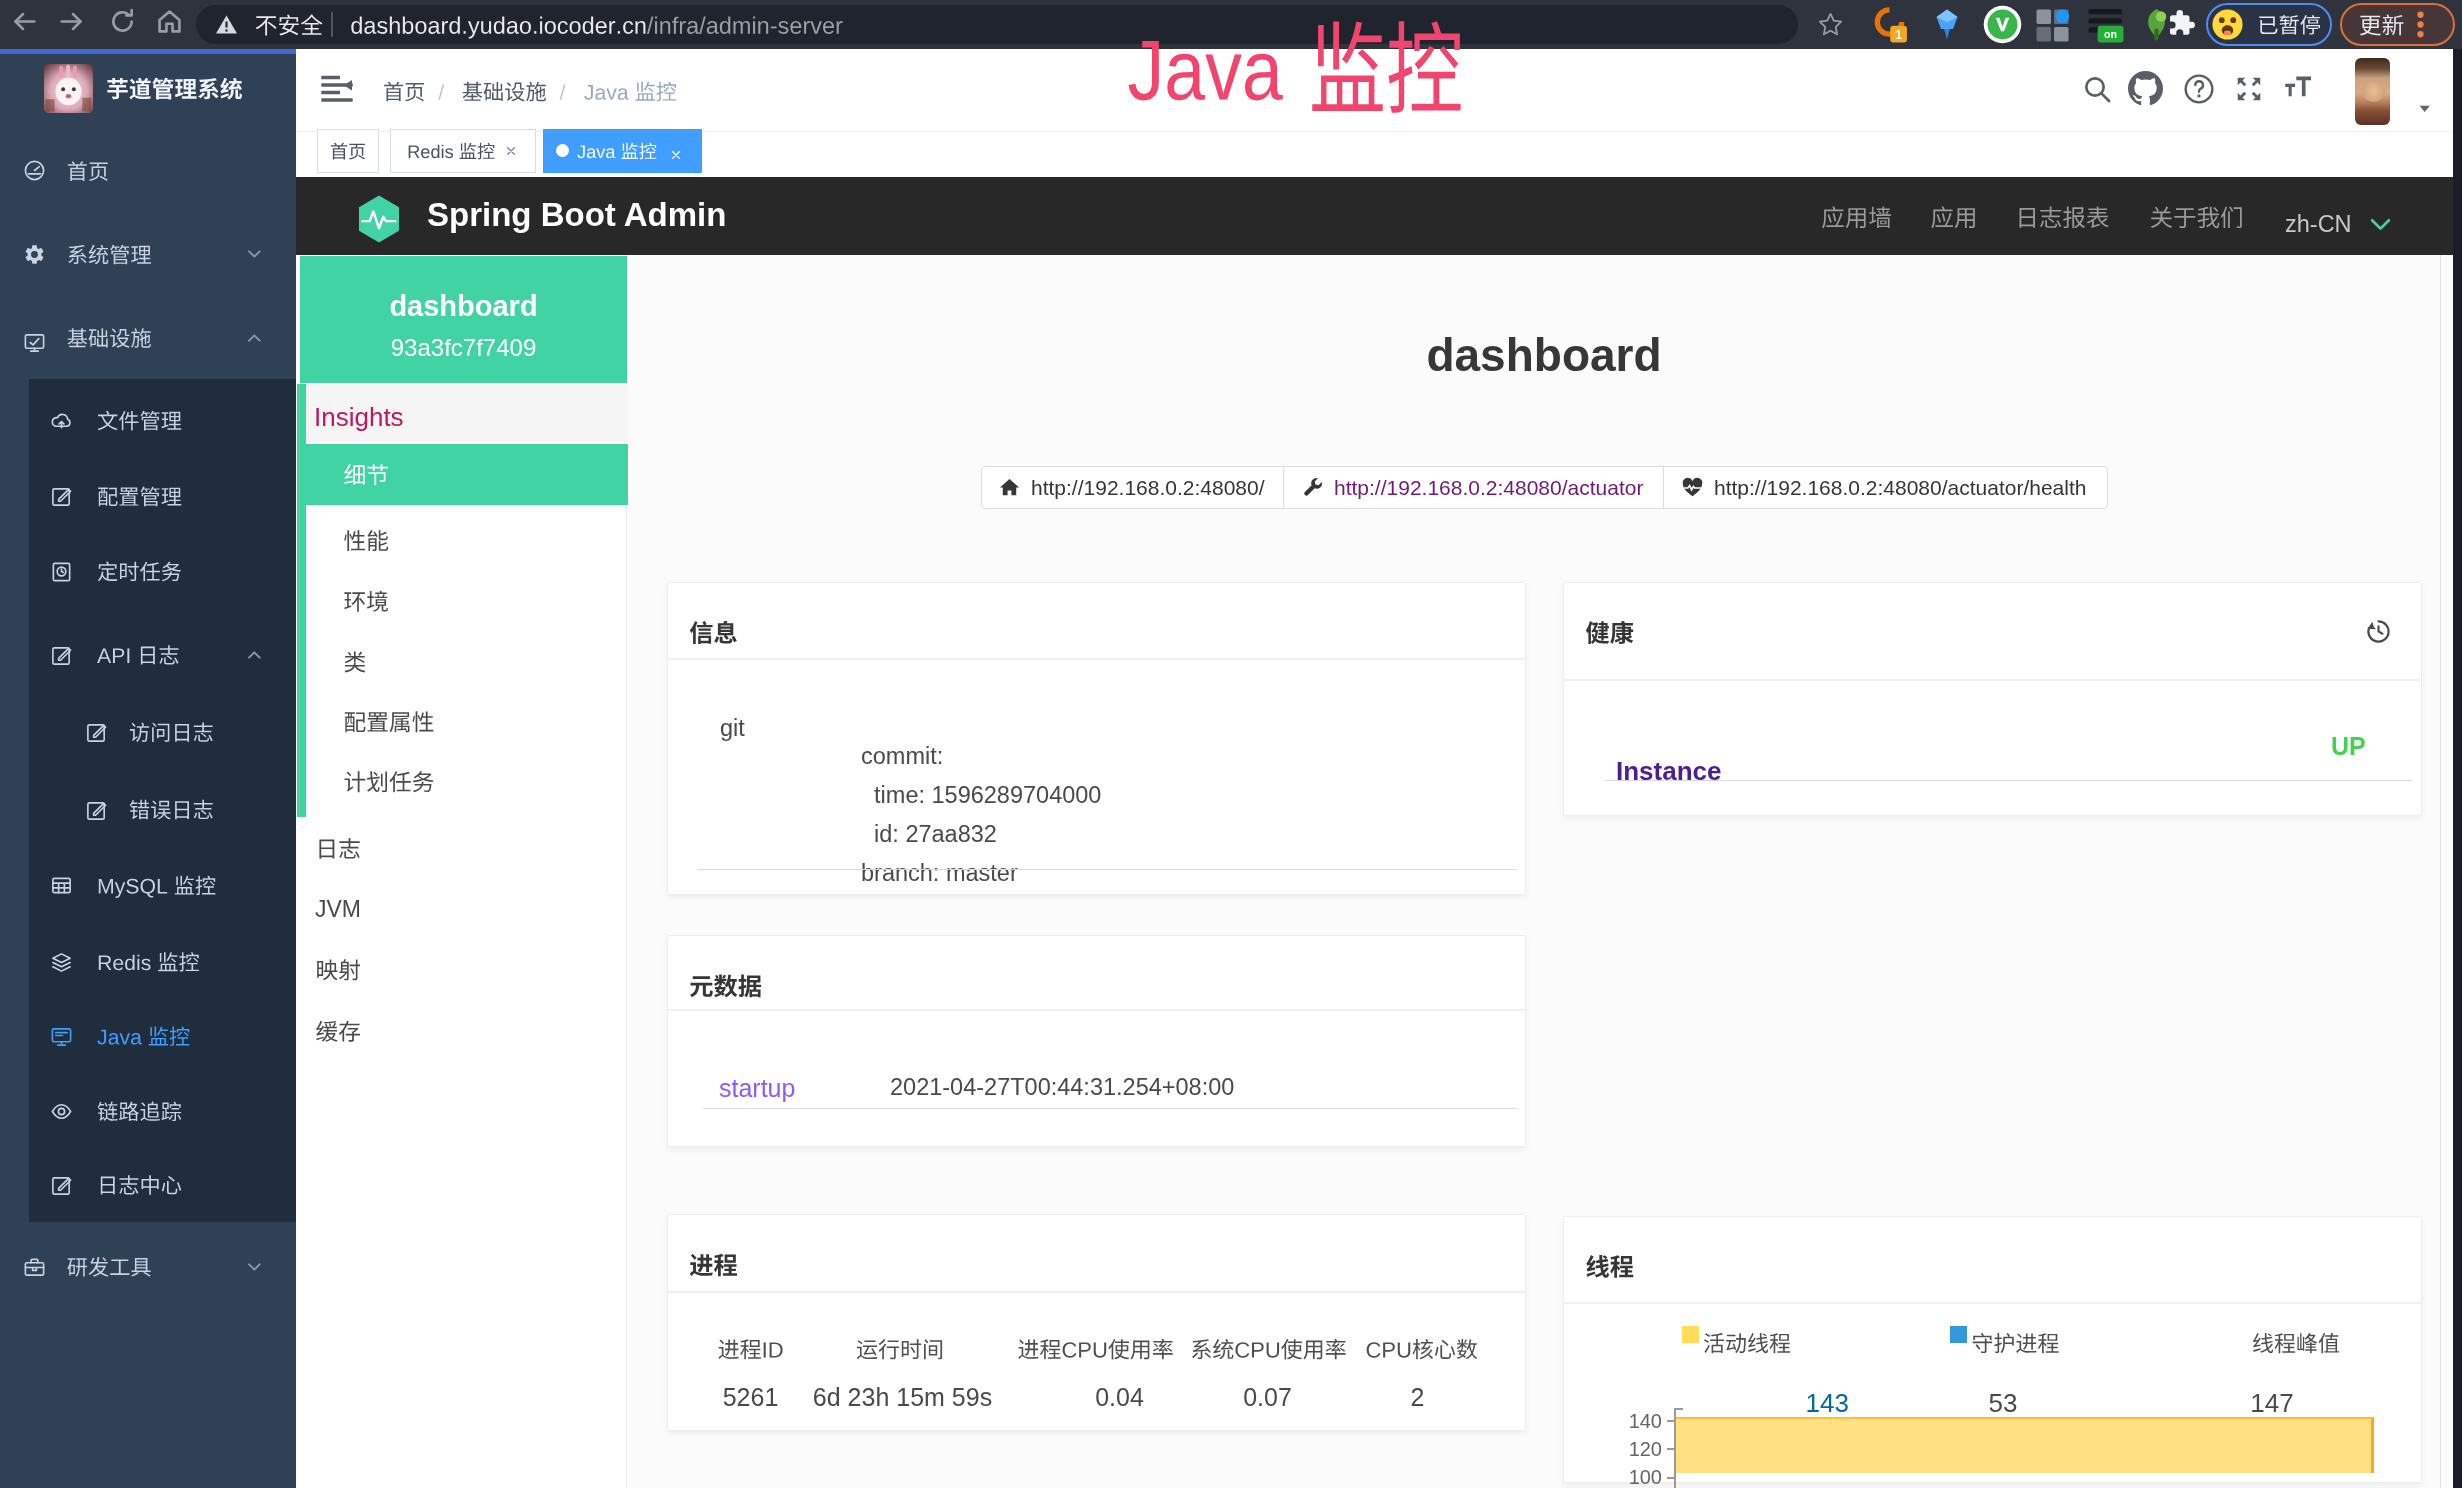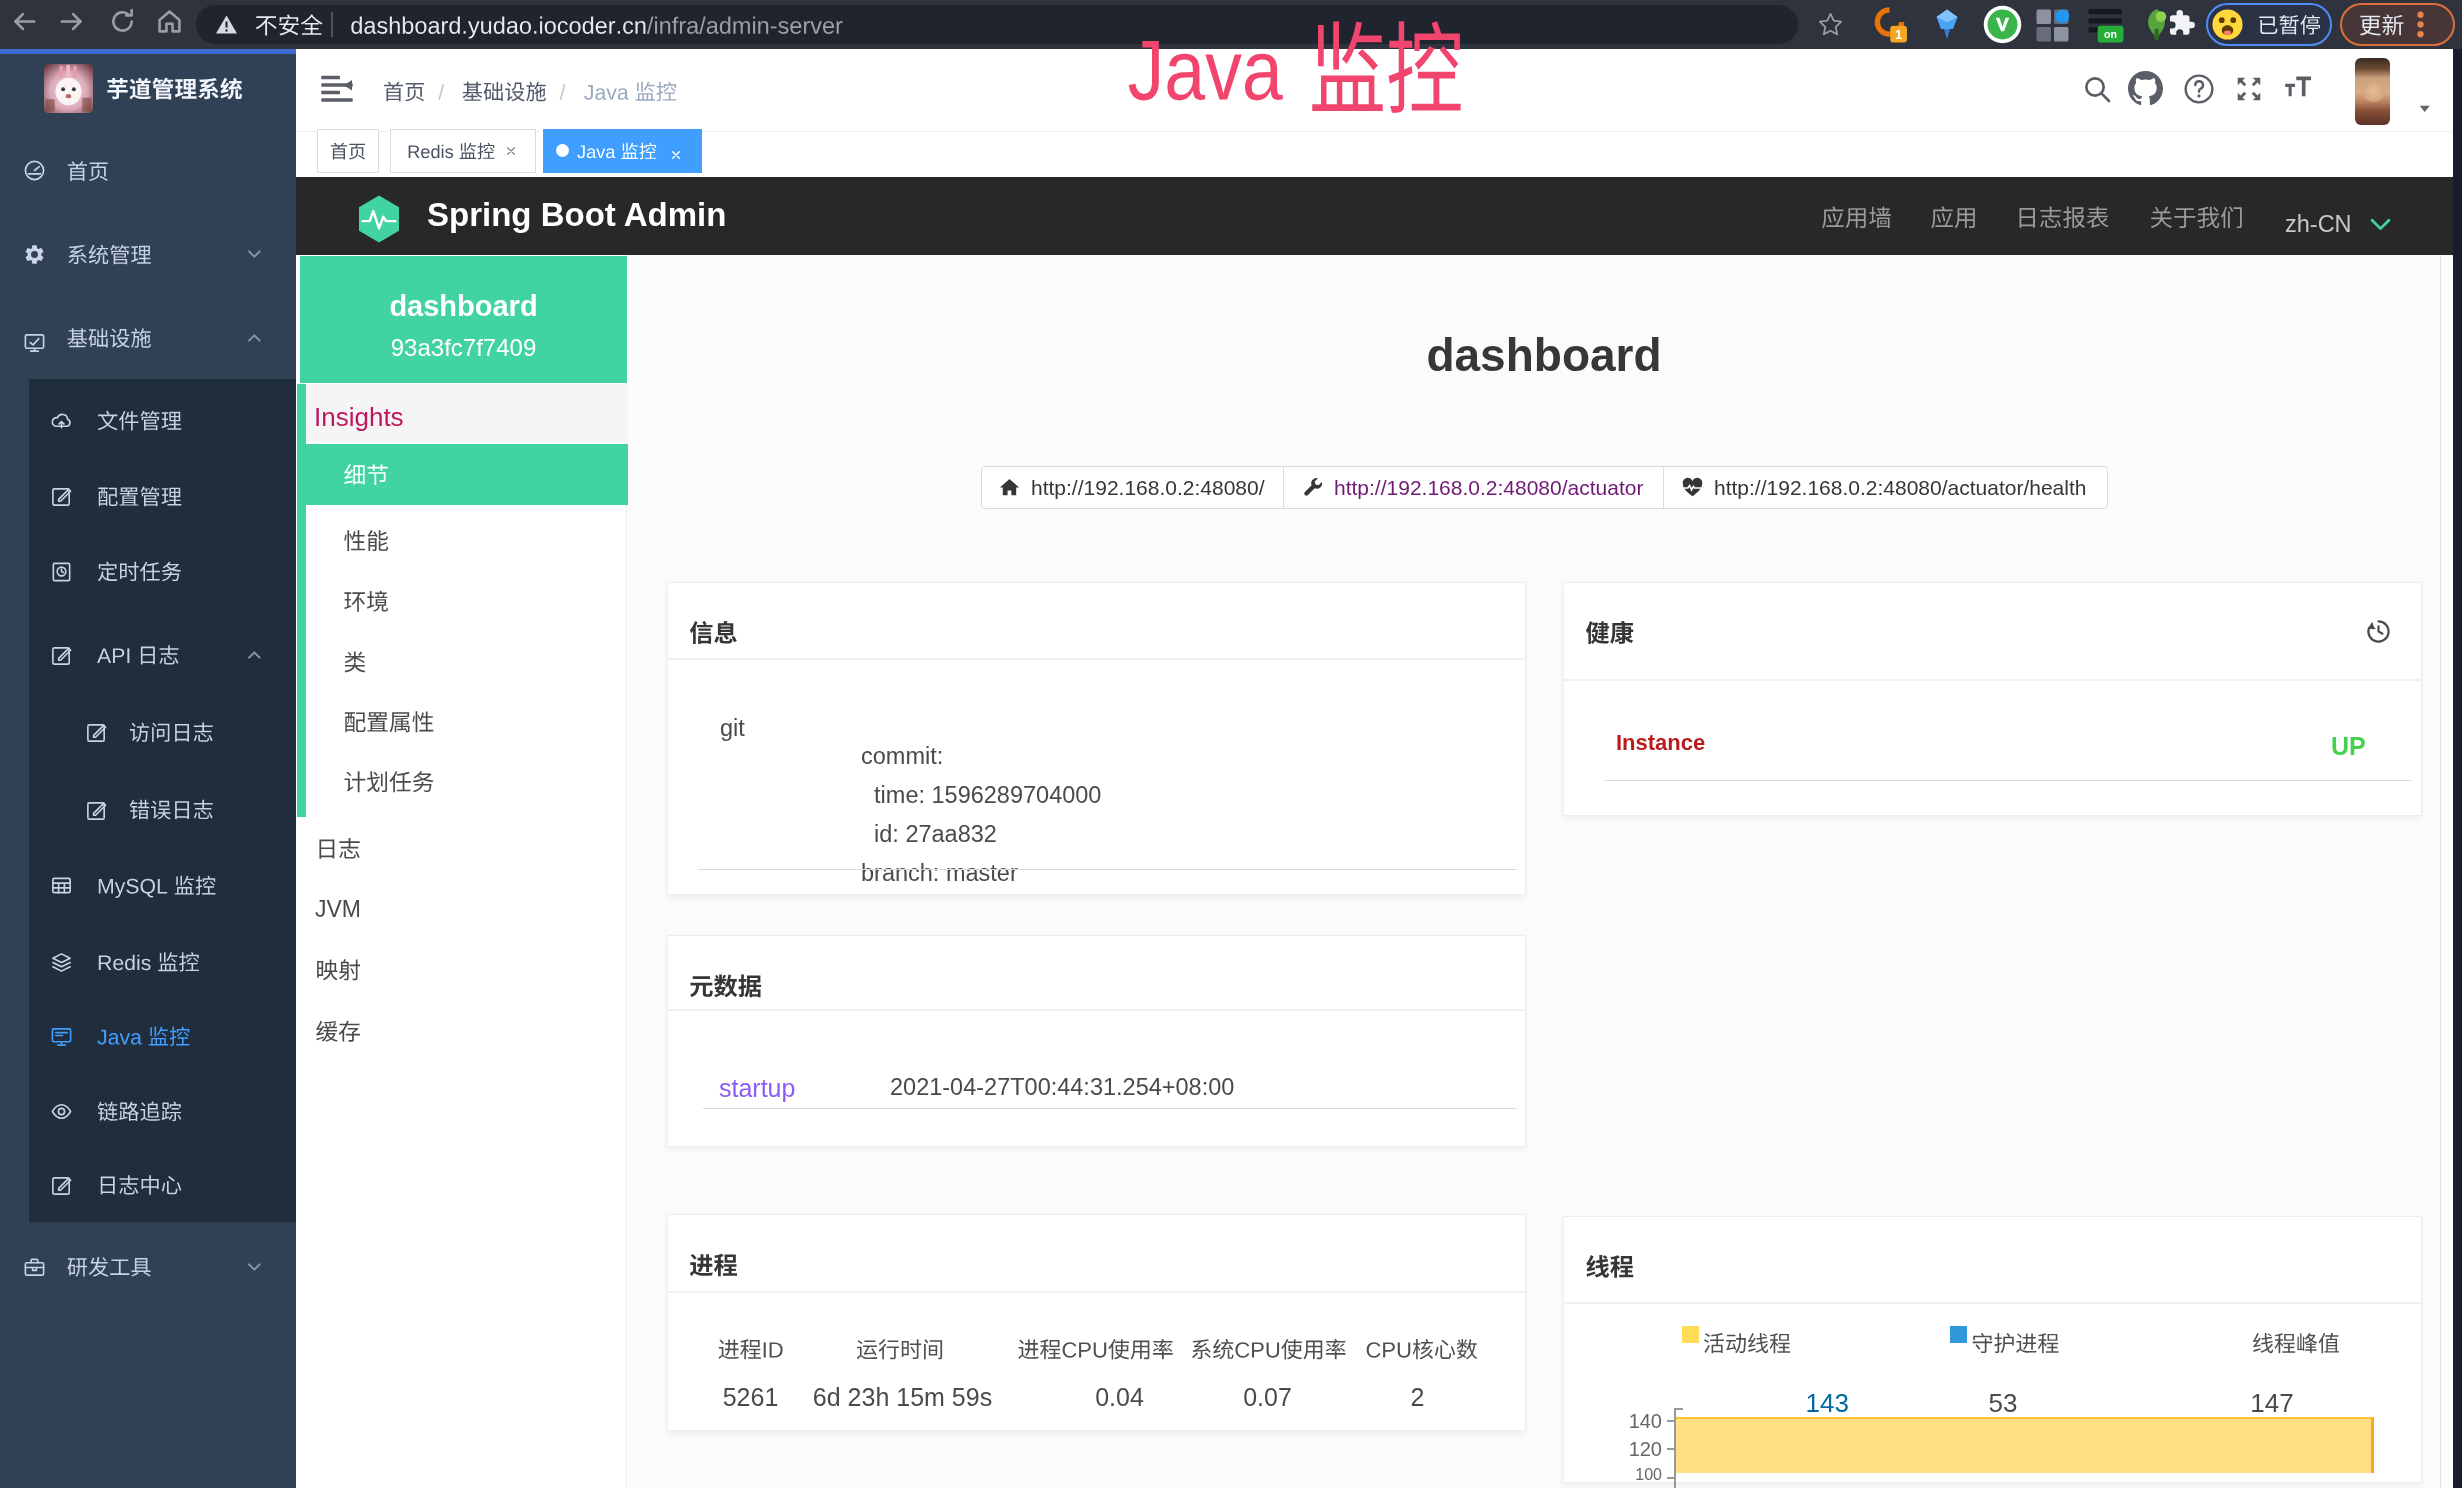--- a/index.html
+++ b/index.html
@@ -271,21 +271,21 @@
     <div class="abs" style="left:720px;top:717px;font-size:23.5px;color:#4a4a4a;line-height:1">git</div>
     <div class="abs" style="left:861px;top:737px;font-size:23.5px;color:#4a4a4a;line-height:39px">commit:<br>&nbsp;&nbsp;time: 1596289704000<br>&nbsp;&nbsp;id: 27aa832<br>branch: master</div>
     <div class="abs" style="left:698px;top:869px;width:819px;height:0.8px;background:#dbdbdb"></div>
     <div class="abs" style="left:1563px;top:582px;width:859px;height:234px;background:#fff;border:0.8px solid #ededed;border-radius:1.5px;box-shadow:0 3px 6px rgba(0,0,0,0.05)"></div>
     <div class="abs" style="left:1564px;top:679px;width:858px;height:1.5px;background:#f0f0f0"></div>
     <svg class="abs" style="left:2365px;top:618px" width="27" height="27" viewBox="0 0 24 24" fill="none" stroke="#4a4a4a" stroke-width="1.9" stroke-linecap="round">
       <path d="M12 3 a9 9 0 1 1 -8.6 6.3"></path>
       <path d="M6.5 4.5 l-3.2 4.6 5.5 .4" fill="#4a4a4a" stroke-width="1.2"></path>
       <path d="M12 7.5 V12 l3.5 2"></path>
     </svg>
-    <div class="abs" style="left:1616px;top:732px;font-size:22px;font-weight:700;color:#b91c1c;line-height:1">Instance</div>
+    <div class="abs" style="left:1616px;top:758px;font-size:26px;font-weight:700;color:#4c1d95;line-height:1">Instance</div>
     <div class="abs" style="left:2331px;top:734px;font-size:25px;font-weight:700;color:#45d150;line-height:1">UP</div>
     <div class="abs" style="left:1605px;top:780px;width:807px;height:0.8px;background:#dbdbdb"></div>
     <div class="abs" style="left:667px;top:935px;width:859px;height:212px;background:#fff;border:0.8px solid #ededed;border-radius:1.5px;box-shadow:0 3px 6px rgba(0,0,0,0.05)"></div>
     <div class="abs" style="left:667px;top:1009px;width:858px;height:1.5px;background:#f0f0f0"></div>
     <div class="abs" style="left:719px;top:1076px;font-size:25px;color:#8b5cf6;line-height:1">startup</div>
     <div class="abs" style="left:890px;top:1076px;font-size:23.5px;color:#4a4a4a;line-height:1">2021-04-27T00:44:31.254+08:00</div>
     <div class="abs" style="left:703px;top:1108px;width:814px;height:0.8px;background:#dbdbdb"></div>
     <div class="abs" style="left:667px;top:1214px;width:859px;height:217px;background:#fff;border:0.8px solid #ededed;border-radius:1.5px;box-shadow:0 3px 6px rgba(0,0,0,0.05)"></div>
     <div class="abs" style="left:667px;top:1291px;width:858px;height:1.5px;background:#f0f0f0"></div>
     <div class="abs" style="left:599px;top:1385px;width:303px;text-align:center;font-size:25px;color:#4a4a4a;line-height:1">5261</div>
@@ -295,21 +295,21 @@
     <div class="abs" style="left:1266px;top:1385px;width:303px;text-align:center;font-size:25px;color:#4a4a4a;line-height:1">2</div>
     <div class="abs" style="left:1563px;top:1216px;width:859px;height:267px;background:#fff;border:0.8px solid #ededed;border-radius:1.5px;box-shadow:0 3px 6px rgba(0,0,0,0.05)"></div>
     <div class="abs" style="left:1564px;top:1302px;width:858px;height:1.5px;background:#f0f0f0"></div>
     <div class="abs" style="left:1682px;top:1326px;width:16.7px;height:16.7px;background:#ffdd57"></div>
     <div class="abs" style="left:1950px;top:1326px;width:16.7px;height:16.7px;background:#3298dc"></div>
     <div class="abs" style="left:1621px;top:1390px;width:228px;text-align:right;font-size:26px;color:#0369a1;line-height:1">143</div>
     <div class="abs" style="left:1889px;top:1390px;width:228px;text-align:center;font-size:26px;color:#4a4a4a;line-height:1">53</div>
     <div class="abs" style="left:2158px;top:1390px;width:228px;text-align:center;font-size:26px;color:#4a4a4a;line-height:1">147</div>
     <div class="abs" style="left:1586px;top:1411px;width:76px;text-align:right;font-size:20px;color:#666;line-height:1">140</div>
     <div class="abs" style="left:1586px;top:1439px;width:76px;text-align:right;font-size:20px;color:#666;line-height:1">120</div>
-    <div class="abs" style="left:1586px;top:1467px;width:76px;text-align:right;font-size:16px;color:#666;line-height:1">100</div>
+    <div class="abs" style="left:1586px;top:1467px;width:76px;text-align:right;font-size:20px;color:#666;line-height:1">100</div>
     <div class="abs" style="left:1674px;top:1408px;width:1.5px;height:80px;background:#999"></div>
     <div class="abs" style="left:1674px;top:1408px;width:9px;height:1.5px;background:#999"></div>
     <div class="abs" style="left:1667px;top:1420px;width:7.6px;height:1.5px;background:#999"></div>
     <div class="abs" style="left:1667px;top:1448px;width:7.6px;height:1.5px;background:#999"></div>
     <div class="abs" style="left:1667px;top:1477px;width:7.6px;height:1.5px;background:#999"></div>
     <div class="abs" style="left:1676px;top:1417px;width:698px;height:56px;background:#ffe083;border-top:2.3px solid #fdc12f;border-right:3px solid #f5a82a"></div>
     <div class="abs" style="left:2440px;top:255px;width:0.8px;height:1234px;background:#e2e2e2"></div>
     <div class="abs" style="left:2453px;top:49px;width:10px;height:1439px;background:#181c2b"></div>
     <svg id="cjkoverlay" width="2462" height="1489" viewBox="0 0 3247 1963" style="position:absolute;left:0;top:0;z-index:60;pointer-events:none">
       <defs>

